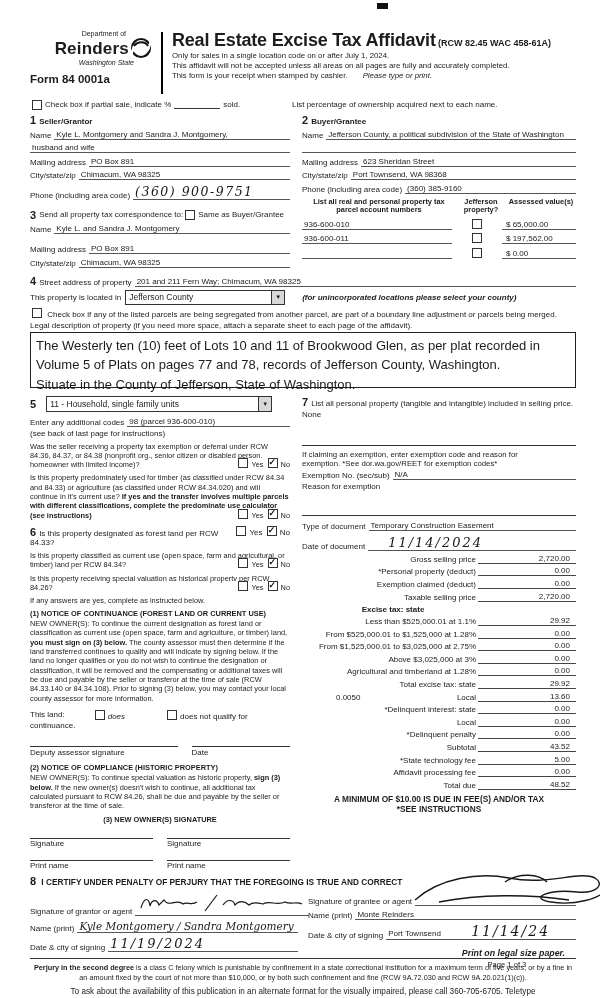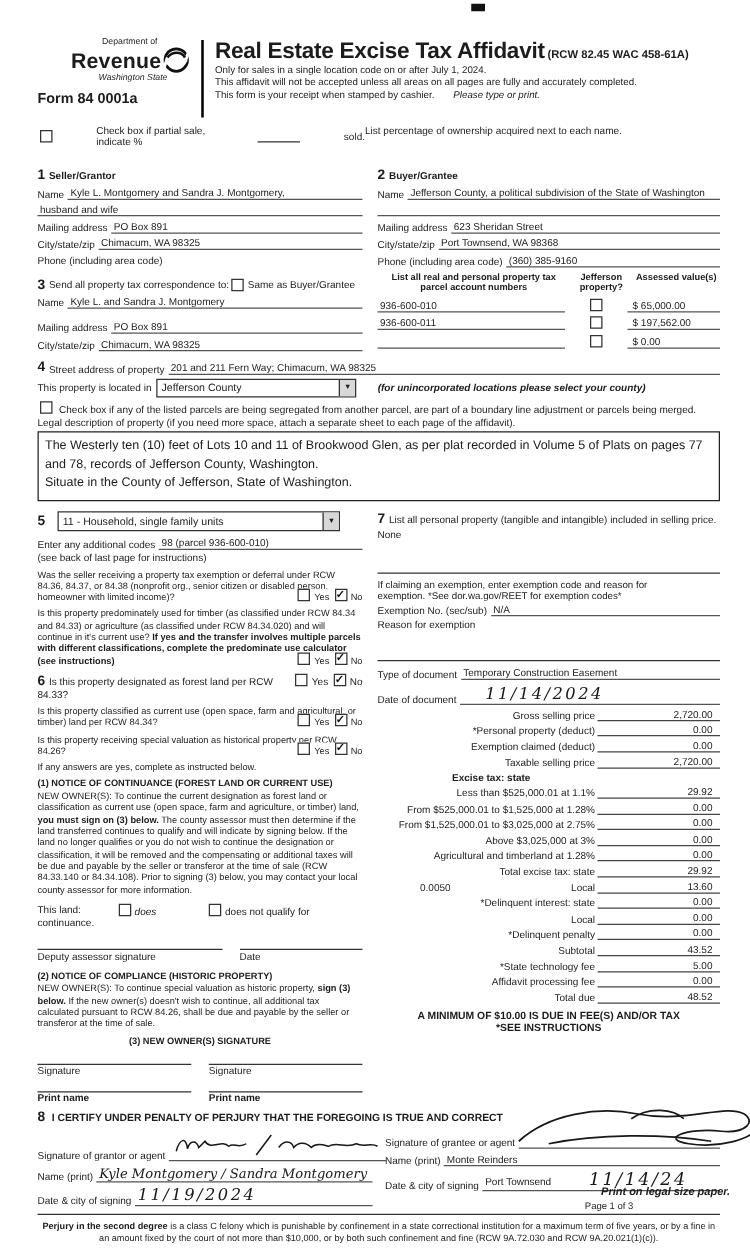--- a/index.html
+++ b/index.html
@@ -30,37 +30,37 @@
   .fline{display:flex;align-items:flex-end;margin-top:3.5px;}
   .flabel{white-space:nowrap;padding-right:3px;flex:none;}
   .fval{flex:1;border-bottom:1px solid #555;padding:0 2px 0 2px;min-height:9px;}
   .hand{font-family:"DejaVu Serif",serif;font-style:italic;color:#17171c;}
   .snum{font-size:11px;font-weight:bold;margin-right:3px;}
   .cols{display:flex;gap:12px;}
   .colL{flex:0 0 260px;min-width:0;}
   .colR{flex:1;min-width:0;}
   
   .topline{display:flex;margin-top:6px;}
-  .topline .lft{flex:0 0 262px;display:flex;align-items:center;gap:32px;}
+  .topline .lft{flex:0 0 262px;display:flex;align-items:flex-start;}
   .wline{display:inline-block;width:46px;border-bottom:1px solid #333;margin:0 3px;height:8px;}
   
   .phead{display:flex;font-weight:bold;font-size:7.4px;text-align:center;margin-top:4px;line-height:1.2;}
   .phc1{flex:1;}.phc2{width:50px;flex:none;}.phc3{width:70px;flex:none;}
   .prow{display:flex;align-items:flex-end;margin-top:3.5px;}
   .pnum{flex:1;border-bottom:1px solid #555;padding-left:2px;min-height:9px;}
   .pcb{width:50px;flex:none;text-align:center;}
   .pval{width:70px;flex:none;border-bottom:1px solid #555;padding-left:4px;}
   
   .s4{margin-top:7px;}
   .locrow{display:flex;align-items:center;margin-top:3px;}
   .combo{display:flex;align-items:center;border:1.2px solid #333;height:13px;width:158px;margin:0 4px;flex:none;}
   .combo .ctext{flex:1;padding-left:3px;font-size:8.5px;}
   .combo .carrow{width:12px;height:100%;border-left:1px solid #333;background:#d8d8d8;
       display:flex;align-items:center;justify-content:center;font-size:6px;flex:none;}
-  .legalbox{border:1.3px solid #222;margin-top:2px;padding:3px 5px;font-size:10px;line-height:1.5;height:56px;box-sizing:border-box;}
+  .legalbox{border:1.3px solid #222;margin-top:2px;padding:3px 5px;font-size:13px;line-height:1.5;height:56px;box-sizing:border-box;}
   
   .combo5{display:flex;align-items:center;border:1.2px solid #333;height:14px;width:224px;flex:none;}
   .para{font-size:7.4px;line-height:1.26;margin-top:4px;}
   .qwrap{position:relative;margin-top:4px;}
   .qboxes{white-space:nowrap;flex:none;}
   .qabs{position:absolute;right:0;bottom:0;background:#fff;padding-left:3px;}
   .qrow{display:flex;justify-content:space-between;align-items:flex-start;margin-top:4px;}
   .landrow{display:flex;margin-top:7px;text-align:center;}
   .dep-row{display:flex;gap:14px;margin-top:16px;}
   .dep-c1{flex:1.5;border-top:1px solid #333;padding-top:1px;}
@@ -72,33 +72,33 @@
   .mlabel{margin-left:auto;white-space:nowrap;padding-right:2px;}
   .mval{width:92px;flex:none;border-bottom:1px solid #444;text-align:right;padding-right:6px;min-height:9px;}
   .mrate{flex:none;padding-left:34px;}
   .hr{border-top:1px solid #333;height:0;margin-top:4px;}
   
   .s8row{display:flex;gap:10px;margin-top:2px;}
   .s8c{flex:1;min-width:0;}
   .sig-slot{position:relative;}
   
   .perj{font-size:7.3px;line-height:1.35;margin-top:4px;text-align:center;}
-  .printnote{position:absolute;right:16px;top:948px;text-align:left;}
+  .printnote{position:absolute;right:35px;top:948px;text-align:center;}
 </style>
 </head>
 <body>
 
 <div class="page">
   <div class="artifact"></div>
 
   <div class="header">
     <div class="logo">
       <div class="dept-small">Department of</div>
       <div class="rev-row">
-        <span class="rev-name">Revenue</span>
+        <span class="rev-name">Reinders</span>
         <span class="rev-logo">
           <svg width="22" height="22" viewBox="0 0 22 22">
             <circle cx="11" cy="11" r="9" fill="none" stroke="#111" stroke-width="2.2"></circle>
             <path d="M3 11 C6 5,16 5,19 10 L21 4 M19 11 C16 17,6 17,3 12 L1 18" fill="none" stroke="#fff" stroke-width="2.4"></path>
             <path d="M4 9 C8 4,15 4,18 9" fill="none" stroke="#111" stroke-width="2"></path>
           </svg>
         </span>
       </div>
       <div class="wa-state">Washington State</div>
       <div class="form-no">Form 84 0001a</div>
@@ -120,40 +120,41 @@
   <div class="topline">
     <div class="lft">
       <span class="cb"></span>
       <span>Check box if partial sale, indicate %</span>
       <span class="wline"></span>
       <span>sold.</span>
     </div>
     <div>List percentage of ownership acquired next to each name.</div>
   </div>
 
-  <div class="cols" style="margin-top:16px;">
+  <div class="cols" style="margin-top:4px;">
     <div class="colL">
       <div><span class="snum">1</span><span class="b">Seller/Grantor</span></div>
       <div class="fline">
           <span class="flabel">Name</span>
           <span class="fval">Kyle L. Montgomery and Sandra J. Montgomery,</span>
         </div>
       <div class="fline">
           <span class="fval">husband and wife</span>
         </div>
       <div class="fline">
           <span class="flabel">Mailing address</span>
           <span class="fval">PO Box 891</span>
         </div>
       <div class="fline">
           <span class="flabel">City/state/zip</span>
           <span class="fval">Chimacum, WA 98325</span>
         </div>
       <div class="fline">
           <span class="flabel">Phone (including area code)</span>
+          <span class="fval hand" style="font-size:12.5px;letter-spacing:1.5px;">(360) 900-9751</span>
         </div>
 
       <div style="margin-top:9px;display:flex;align-items:center;">
         <span class="snum">3</span>
         <span>Send all property tax correspondence to:</span>
         <span class="cb"></span>
         <span>Same as Buyer/Grantee</span>
       </div>
       <div class="fline">
           <span class="flabel">Name</span>
@@ -313,21 +314,21 @@
       <div class="para b" style="margin-top:6px;">(2) NOTICE OF COMPLIANCE (HISTORIC PROPERTY)</div>
       <div class="para" style="margin-top:1px;">
         <span>NEW OWNER(S): To continue special valuation as historic property, </span><span class="b">sign (3) below.</span><span> If the new owner(s) doesn't wish to continue, all additional tax calculated pursuant to RCW 84.26, shall be due and payable by the seller or transferor at the time of sale.</span>
       </div>
       <div class="para b" style="text-align:center;margin-top:4px;">(3) NEW OWNER(S) SIGNATURE</div>
 
       <div class="sig2">
         <div class="sigc"><span>Signature</span></div>
         <div class="sigc"><span>Signature</span></div>
       </div>
-      <div class="sig2" style="margin-top:12px;font-weight:bold;">
+      <div class="sig2" style="margin-top:12px;">
         <div class="sigc"><span>Print name</span></div>
         <div class="sigc"><span>Print name</span></div>
       </div>
     </div>
 
     <div class="colR">
       <div><span class="snum">7</span><span>List all personal property (tangible and intangible) included in selling price.</span></div>
       <div style="margin-top:2px;">None</div>
       <div class="hr" style="margin-top:26px;"></div>
 

